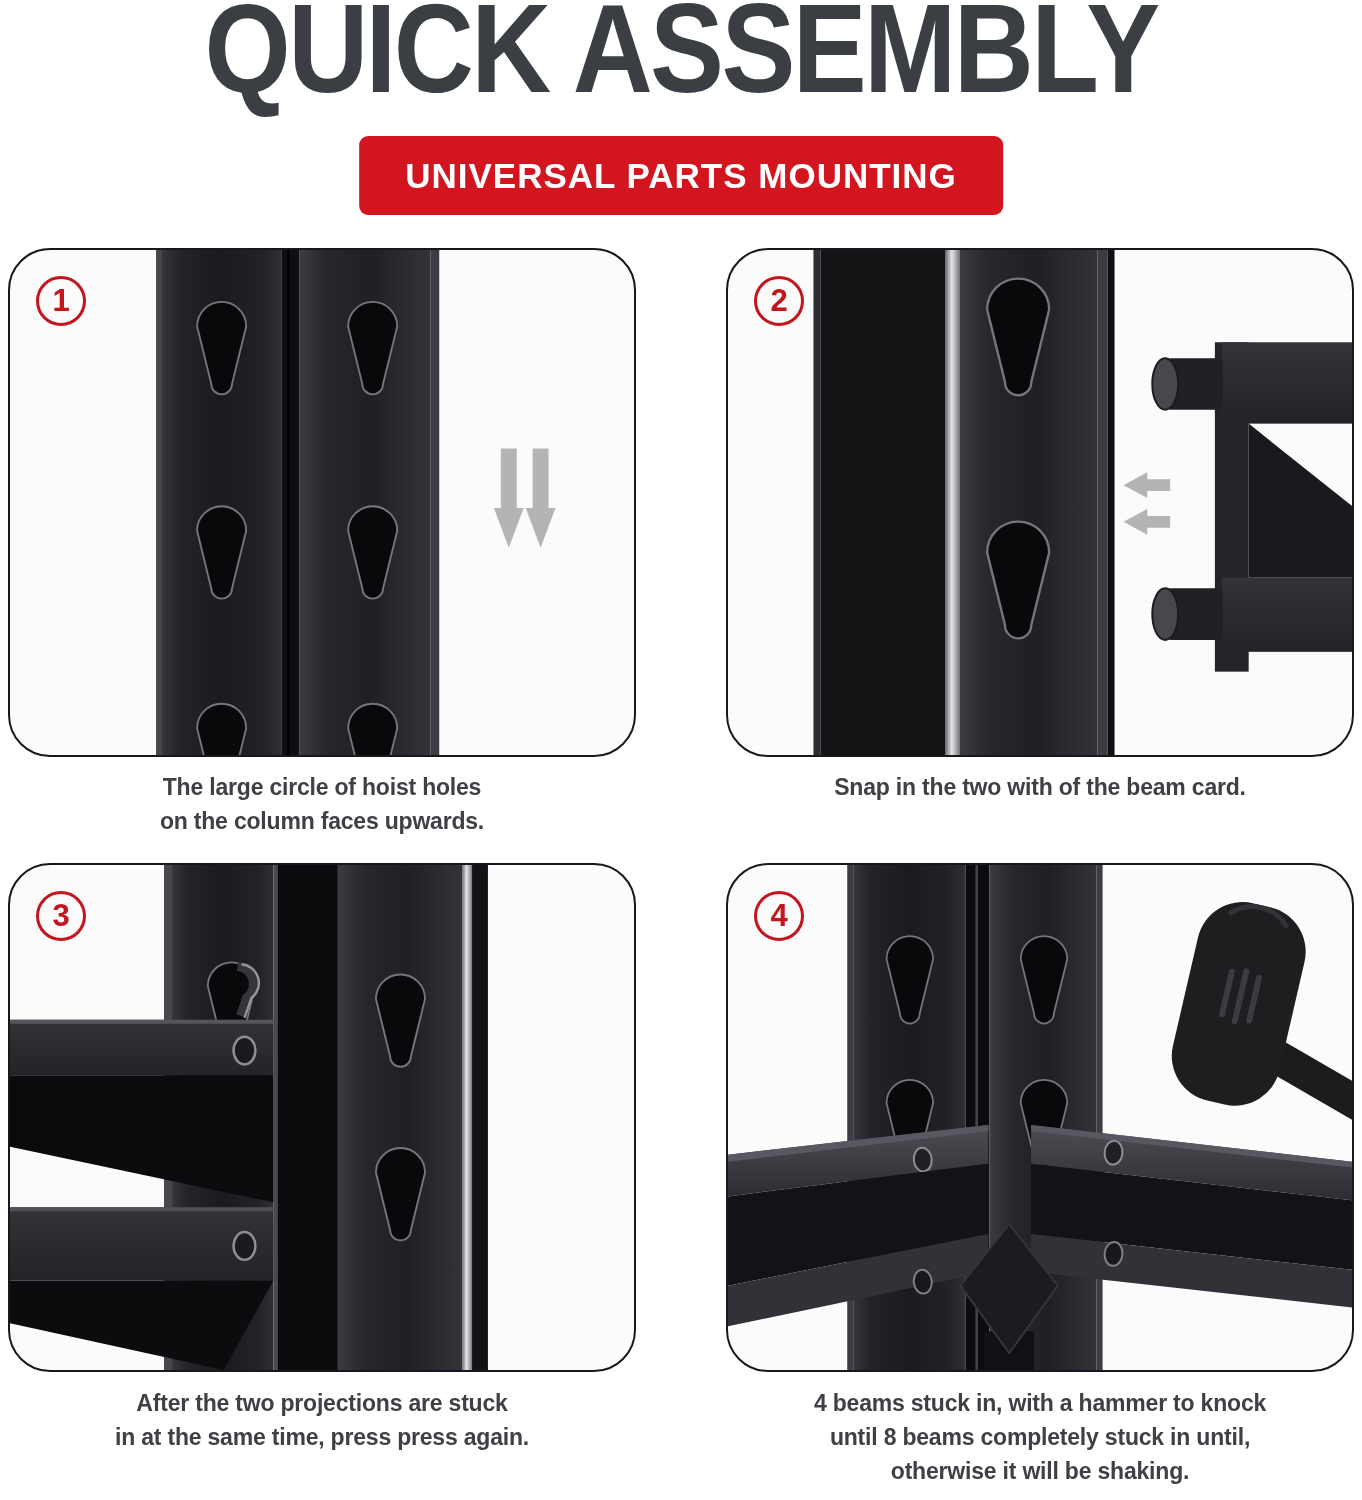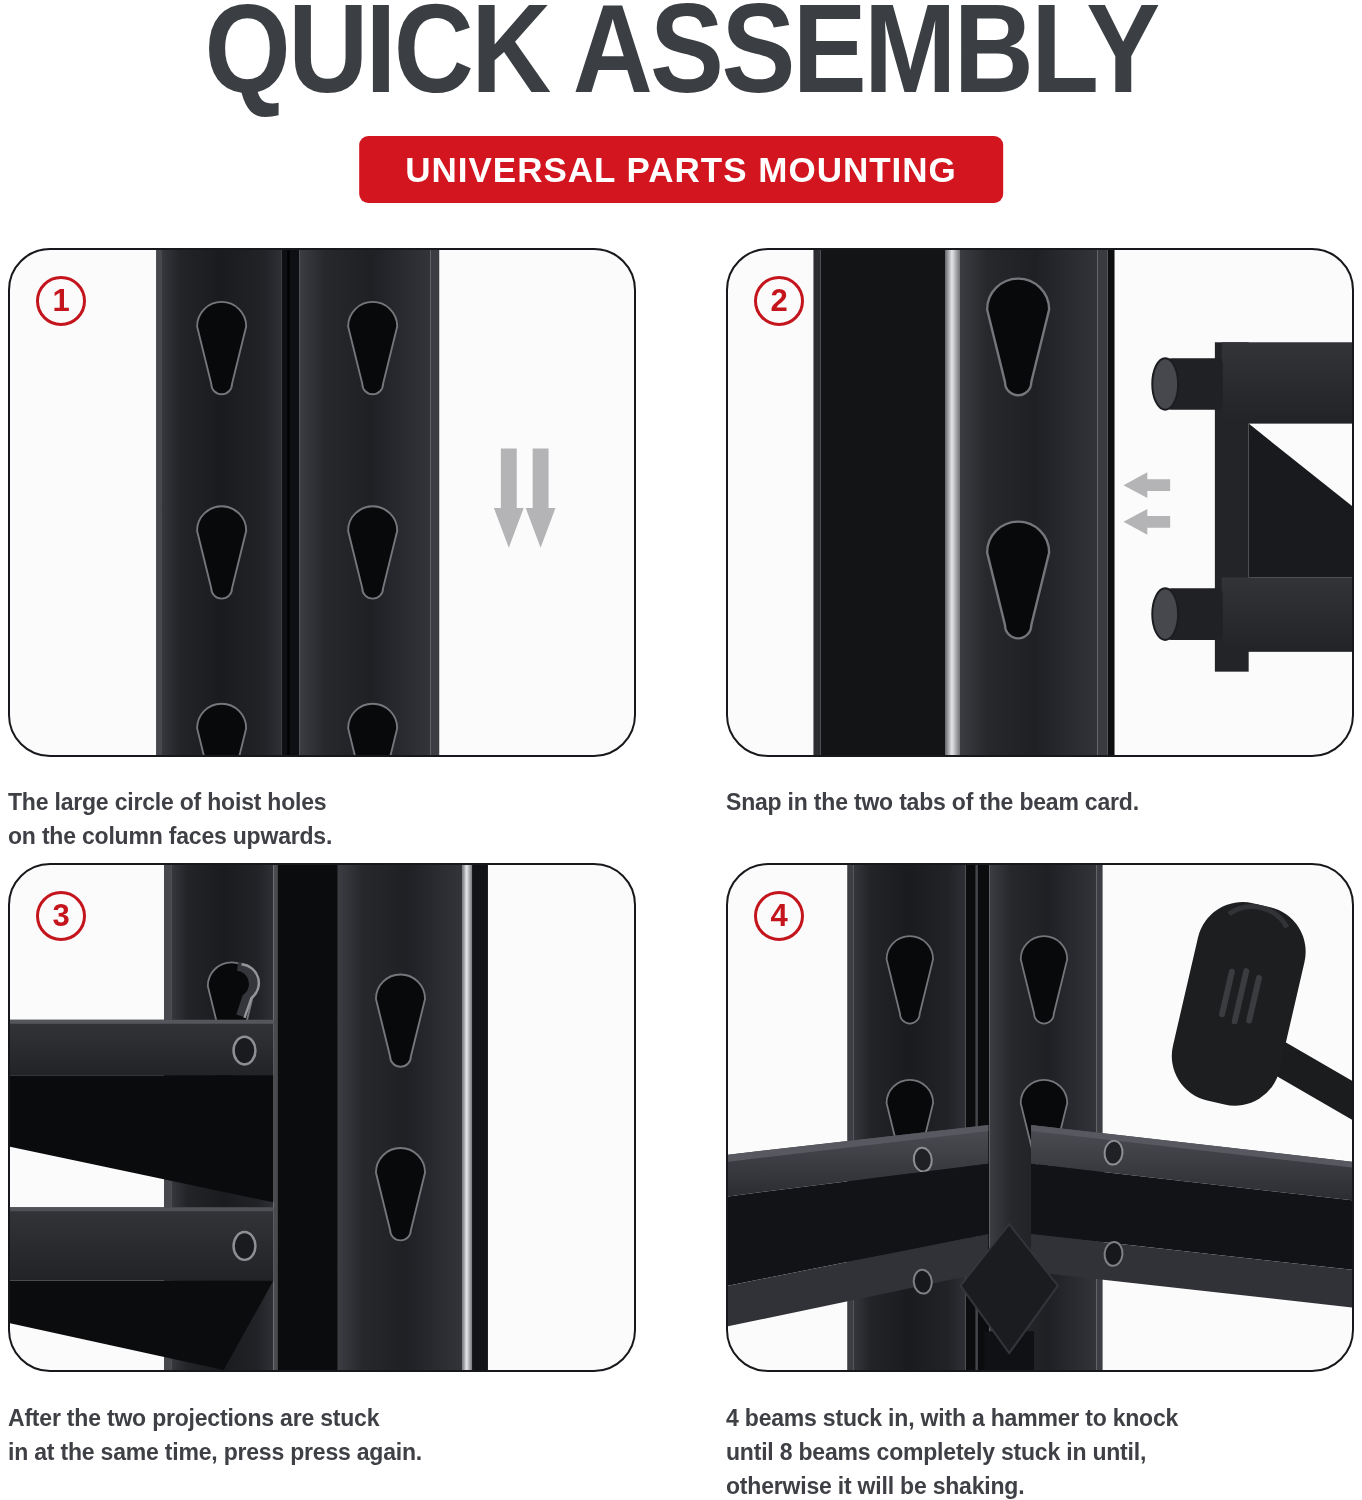--- a/index.html
+++ b/index.html
@@ -9,43 +9,42 @@
   }
   .title{
     position:absolute;top:-8px;left:0;width:100%;text-align:center;
     font-size:126px;line-height:114px;font-weight:bold;color:#3b3e43;
     letter-spacing:-3px;white-space:nowrap;
     transform:scaleX(.88);transform-origin:50% 0;
   }
   .banner{
     position:absolute;top:136px;left:50%;transform:translateX(-50%);
     background:#d2151e;color:#ffffff;font-weight:bold;font-size:35px;
-    letter-spacing:1px;padding:4px 46px;height:59px;display:flex;align-items:center;
+    letter-spacing:1px;padding:10px 46px;height:59px;display:flex;align-items:center;
     border-radius:9px;white-space:nowrap;
   }
   .panel{
     position:absolute;width:628px;height:509px;border:2px solid #17181b;
     border-radius:42px;background:#fbfbfb;overflow:hidden;box-sizing:border-box;
   }
   .panel svg{position:absolute;left:0;top:0;}
   #p1{left:8px;top:248px}
   #p2{left:726px;top:248px}
   #p3{left:8px;top:863px}
   #p4{left:726px;top:863px}
   .badge{
     position:absolute;left:26px;top:26px;width:44px;height:44px;
     border:3px solid #c4141c;border-radius:50%;color:#c4141c;
     font-size:31px;font-weight:bold;display:flex;align-items:center;
     justify-content:center;z-index:2;background:transparent;
   }
   .caption{
-    position:absolute;width:628px;font-size:23px;
+    position:absolute;width:628px;text-align:center;font-size:23px;
     font-weight:bold;color:#3e4045;line-height:34px;white-space:pre-line;
     letter-spacing:-.2px;
-    margin-top:15px;
   }
   #c1,#c2{top:770px}
   #c3,#c4{top:1386px}
   #c1,#c3{left:8px}
   #c2,#c4{left:726px}
 </style>
 </head>
 <body>
 
 <svg width="0" height="0" style="position:absolute" aria-hidden="true">
@@ -232,18 +231,18 @@
         <rect x="-55" y="-102" width="110" height="204" rx="46" fill="#1d1e20"></rect>
         <path d="M -14 -30 v 44 M 0 -34 v 52 M 14 -30 v 44" stroke="#3b3c40" stroke-width="6" stroke-linecap="round" fill="none"></path>
         <path d="M -30 -86 a 40 40 0 0 1 60 0" stroke="#323337" stroke-width="5" fill="none"></path>
       </g>
     </g>
   </svg>
 </div>
 
 <div class="caption" id="c1">The large circle of hoist holes
 on the column faces upwards.</div>
-<div class="caption" id="c2">Snap in the two tabs of the beam card.</div>
+<div class="caption" id="c2">Snap in the two with of the beam card.</div>
 <div class="caption" id="c3">After the two projections are stuck
 in at the same time, press press again.</div>
 <div class="caption" id="c4">4 beams stuck in, with a hammer to knock
 until 8 beams completely stuck in until,
 otherwise it will be shaking.</div>
 
 </body></html>

